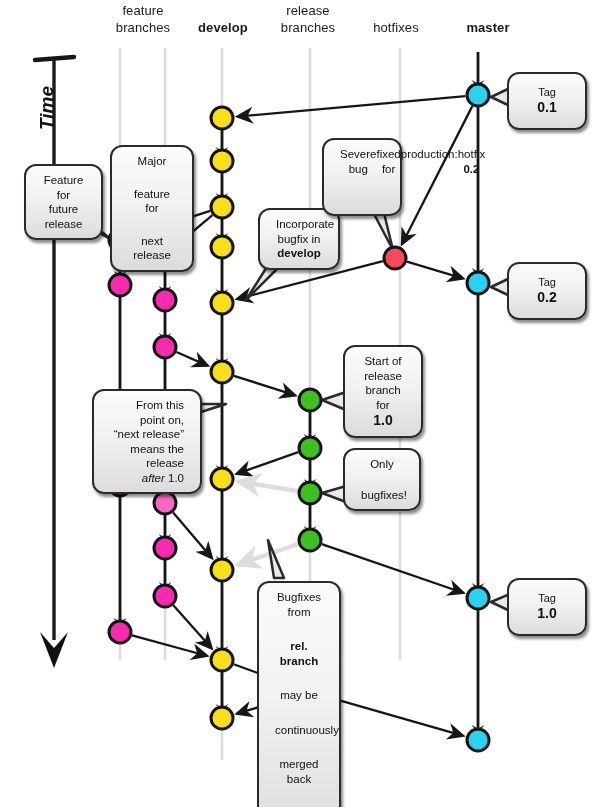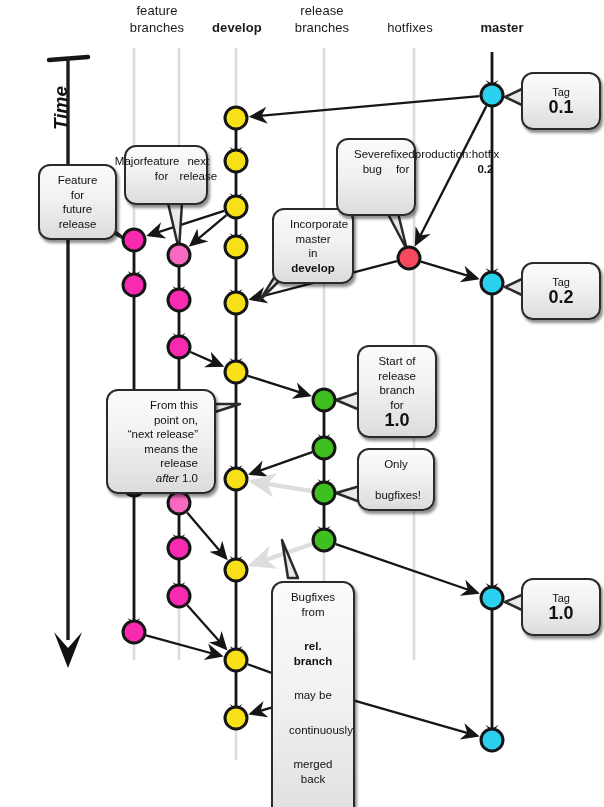--- a/index.html
+++ b/index.html
@@ -3,21 +3,21 @@
 <meta charset="utf-8">
 <style>
   html,body{margin:0;padding:0;}
   body{
     width:604px;height:807px;
     background:#ffffff;
     font-family:"Liberation Sans", sans-serif;
     overflow:hidden;
     position:relative;
   }
-  #stage{position:absolute;left:16px;top:0;width:524px;height:807px;}
+  #stage{position:absolute;left:2px;top:0;width:524px;height:807px;}
   svg#canvas{position:absolute;left:0;top:0;width:604px;height:807px;}
 
   .col-head{
     position:absolute;
     text-align:center;
     font-size:13px;
     color:#1a1a1a;
     line-height:17px;
     letter-spacing:.1px;
   }
@@ -44,21 +44,21 @@
     box-shadow:2px 3px 3px rgba(0,0,0,.45);
     font-size:11.5px;
     line-height:14.5px;
     color:#111;
     text-align:center;
     padding:7px 16px;
     z-index:5;
   }
   .bubble b{font-weight:bold;}
   .bubble i{font-style:italic;}
-  .bubble .big{font-weight:bold;font-size:18px;line-height:17px;}
+  .bubble .big{font-weight:bold;font-size:14px;line-height:17px;}
   .bubble .tag-small{font-size:11px;line-height:13px;}
 </style>
 </head>
 <body>
 
 <div id="stage">
 
   <svg id="canvas" viewBox="0 0 604 807" xmlns="http://www.w3.org/2000/svg">
     <defs>
       <marker id="ah" markerWidth="7" markerHeight="7" refX="5.4" refY="3" orient="auto">
@@ -221,28 +221,28 @@
       </div>
       <div class="bubble" style="left: 505px; top: 578px; width: 80px; min-height: 58px; display: flex; flex-direction: column; justify-content: center;">
         <div class="tag-small">Tag</div>
         <div class="big">1.0</div>
       </div>
       <div class="bubble" style="left: 22px; top: 164px; width: 79px; min-height: 60px; display: flex; flex-direction: column; justify-content: center;">
         <div>Feature</div>
         <div>for future</div>
         <div>release</div>
       </div>
-      <div class="bubble" style="left: 108px; top: 145px; width: 84px; min-height: 60px; display: flex; flex-direction: row; justify-content: center;">
+      <div class="bubble" style="left: 108px; top: 145px; width: 84px; min-height: 60px; display: flex; flex-direction: column; justify-content: center; gap: 18px;">
         <div>Major</div>
         <div>feature for</div>
         <div>next release</div>
       </div>
       <div class="bubble" style="left: 256px; top: 208px; width: 82px; min-height: 56px; display: flex; flex-direction: column; justify-content: center;">
         <div>Incorporate</div>
-        <div>master in</div>
+        <div>bugfix in</div>
         <div style="font-weight: bold;">develop</div>
       </div>
       <div class="bubble" style="left: 320px; top: 138px; width: 80px; min-height: 78px; display: flex; flex-direction: row; ">
         <div>Severe bug</div>
         <div>fixed for</div>
         <div>production:</div>
         <div>hotfix <b>0.2</b></div>
       </div>
       <div class="bubble" style="left: 341px; top: 345px; width: 80px; min-height: 78px; display: flex; flex-direction: column; justify-content: center;">
         <div>Start of</div>

